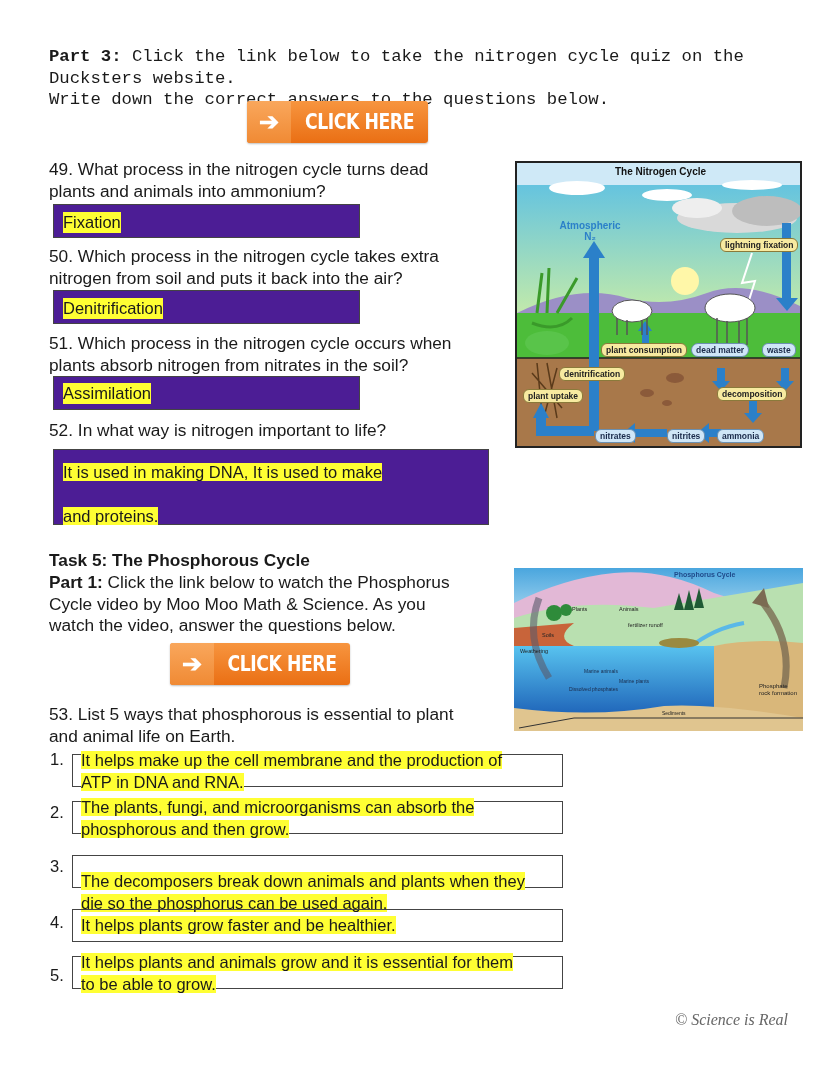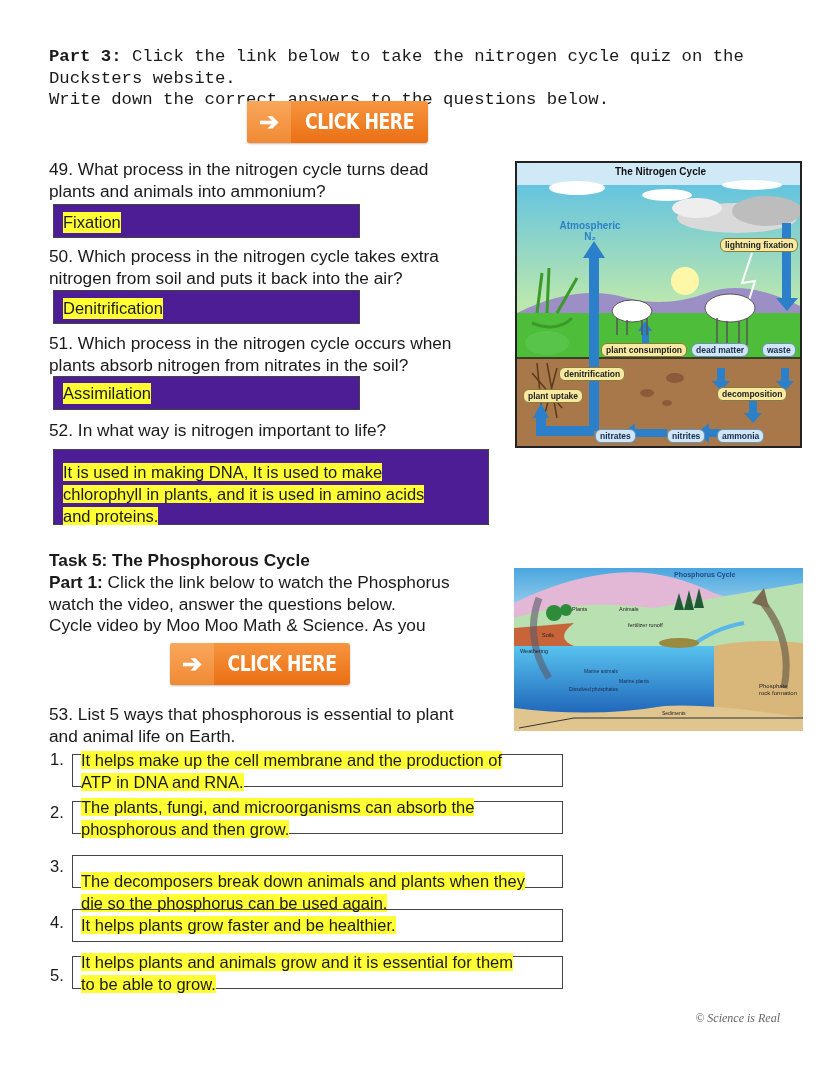--- a/index.html
+++ b/index.html
@@ -29,21 +29,21 @@
   }
   .num { position: absolute; font-size: 16.5px; }
   .lbox { position: absolute; border: 1.3px solid #444; }
   .ltxt { position: absolute; font-size: 16.5px; line-height: 21.5px; }
   
   .nfig { position: absolute; left: 515px; top: 161px; width: 287px; height: 287px; border: 2px solid #222; overflow: hidden; }
   .pfig { position: absolute; left: 514px; top: 568px; width: 289px; height: 163px; overflow: hidden; }
   .tag { position: absolute; font-size: 8.5px; font-weight: bold; padding: 1px 4px; border-radius: 6px; border: 1px solid #8a7a3a; white-space: nowrap; }
   .tag.y { background: #f7eaa0; color: #222; }
   .tag.bl { background: #cfe6f7; color: #1a2a4a; border-color: #6a8fb0; }
-  .credit { position: absolute; right: 48px; top: 1011px; font-family: "Liberation Serif", serif; font-style: italic; font-size: 12px; color: #666; }
+  .credit { position: absolute; right: 40px; top: 1011px; font-family: "Liberation Serif", serif; font-style: italic; font-size: 16px; color: #666; }
 </style>
 </head>
 <body>
 
 <div class="abs p" style="left:49px; top:46px; width:760px;font-family:Liberation Mono, monospace;">
   <span class="b">Part 3:</span><span> Click the link below to take the nitrogen cycle quiz on the Ducksters website.</span><br>
   <span>Write down the correct answers to the questions below.</span>
 </div>
 
 <div class="cta" style="left:247px; top:101px; width:181px;">
@@ -74,21 +74,21 @@
 <div class="box" style="left:53px; top:376px; width:307px; height:34px;">
   <span class="abs ans hl" style="left:9px; top:6px;">Assimilation</span>
 </div>
 
 <div class="abs p" style="left:49px; top:420px;">
   <div>52. In what way is nitrogen important to life?</div>
 </div>
 <div class="box" style="left:53px; top:449px; width:436px; height:76px;">
   <div class="abs ans" style="left:9px; top:11px; line-height:22px;">
     <span class="hl">It is used in making DNA, It is used to make</span><br>
-    <span class="hl">chlorophyll in plants, and it is used in amino acids</span><br>
+    <br>
     <span class="hl">and proteins.</span>
   </div>
 </div>
 
 <div class="nfig">
   <svg width="287" height="287" viewBox="0 0 287 287" style="position:absolute;left:0;top:0;">
     <defs>
       <linearGradient id="sky" x1="0" y1="0" x2="0" y2="1">
         <stop offset="0" stop-color="#55bde8"></stop>
         <stop offset="0.7" stop-color="#b8e6b0"></stop>
@@ -151,22 +151,22 @@
   <span class="tag y" style="left:6px; top:226px;">plant uptake</span>
   <span class="tag y" style="left:200px; top:224px;">decomposition</span>
   <span class="tag bl" style="left:78px; top:266px;">nitrates</span>
   <span class="tag bl" style="left:150px; top:266px;">nitrites</span>
   <span class="tag bl" style="left:200px; top:266px;">ammonia</span>
 </div>
 
 <div class="abs p b" style="left:49px; top:550px;">Task 5: The Phosphorous Cycle</div>
 <div class="abs p" style="left:49px; top:572px;">
   <div><span class="b">Part 1:</span><span> Click the link below to watch the Phosphorus</span></div>
+  <div>Cycle video by Moo Moo Math &amp; Science. As you</div>
   <div>watch the video, answer the questions below.</div>
-  <div>Cycle video by Moo Moo Math &amp; Science. As you</div>
 </div>
 
 <div class="cta" style="left:170px; top:643px; width:180px;">
   <span class="arrow-part">➔</span>
   <span class="lbl">CLICK HERE</span>
 </div>
 
 <div class="pfig">
   <svg width="289" height="163" viewBox="0 0 289 163" style="position:absolute;left:0;top:0;">
     <defs>

